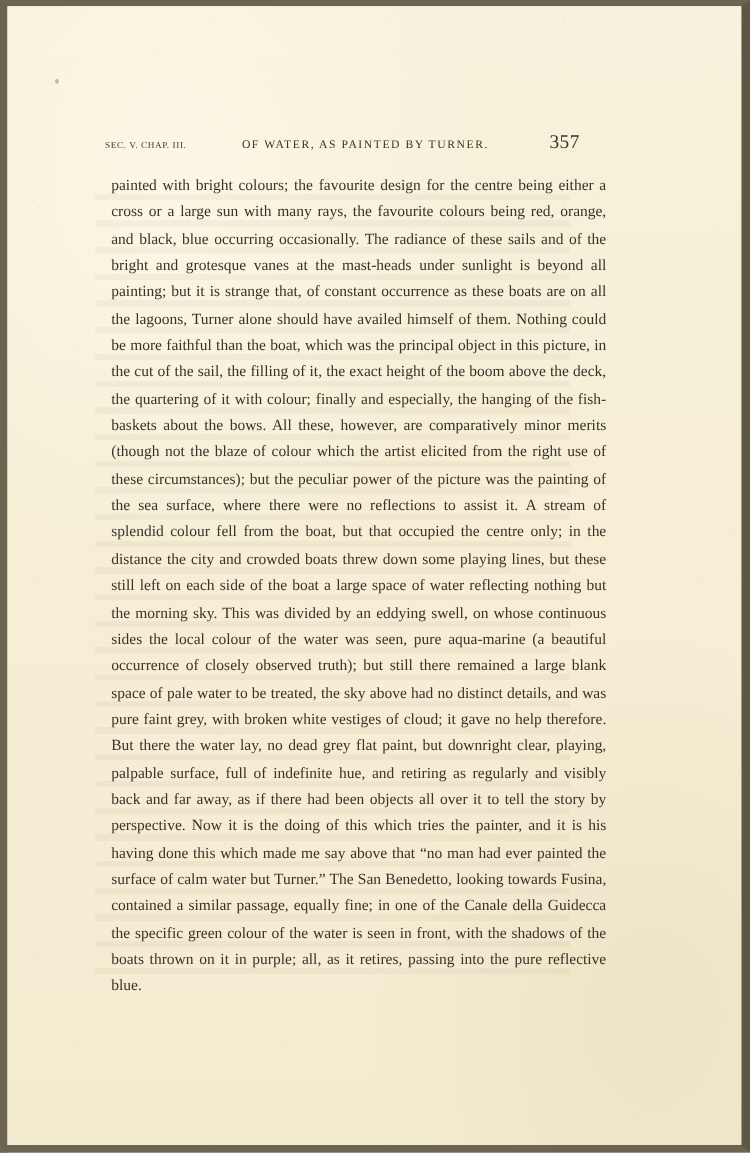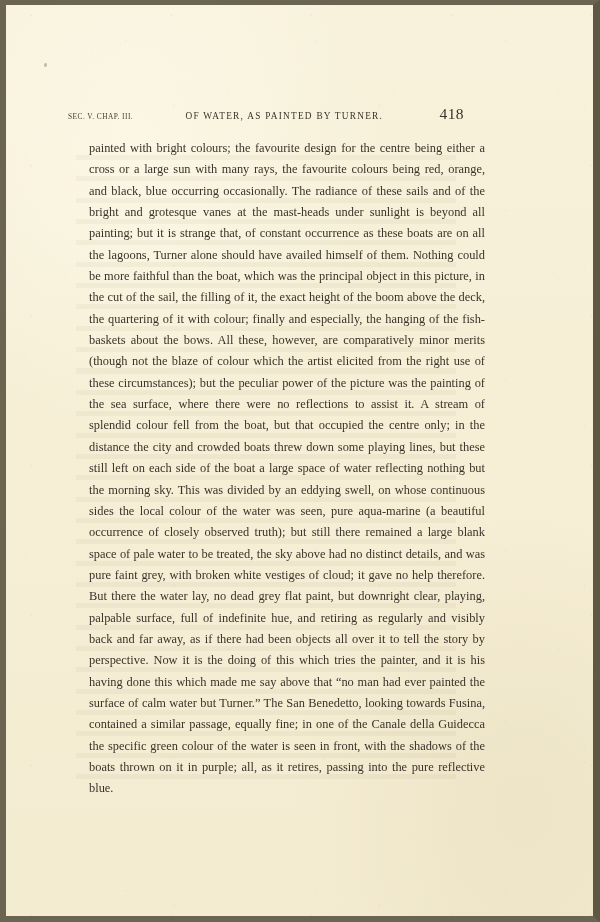--- a/index.html
+++ b/index.html
@@ -92,20 +92,21 @@
   }
 
   .head-section {
     font-size: 7.4px;
     letter-spacing: 0.45px;
     font-variant: small-caps;
     text-transform: uppercase;
     white-space: nowrap;
     color: #453c31;
     flex: 0 0 auto;
+    margin-left: 16px;
   }
 
   .head-title {
     flex: 1 1 auto;
     text-align: center;
     font-size: 9.3px;
     letter-spacing: 1.25px;
     text-transform: uppercase;
     white-space: nowrap;
     color: #3b332a;
@@ -165,21 +166,21 @@
   <div class="page">
     <div class="grain"></div>
     <div class="speck"></div>
     <div class="bleed"></div>
 
     <div class="content">
 
       <div class="running-head">
         <span class="head-section">SEC. V. CHAP. III.</span>
         <span class="head-title">OF WATER, AS PAINTED BY TURNER.</span>
-        <span class="head-folio">418</span>
+        <span class="head-folio">357</span>
       </div>
 
       <div class="body-text">
         <p>painted with bright colours; the favourite design for the centre being either a cross or a large sun with many rays, the favourite colours being red, orange, and black, blue occurring occasionally. The radiance of these sails and of the bright and grotesque vanes at the mast-heads under sunlight is beyond all painting; but it is strange that, of constant occurrence as these boats are on all the lagoons, Turner alone should have availed himself of them. Nothing could be more faithful than the boat, which was the principal object in this picture, in the cut of the sail, the filling of it, the exact height of the boom above the deck, the quartering of it with colour; finally and especially, the hanging of the fish-baskets about the bows. All these, however, are comparatively minor merits (though not the blaze of colour which the artist elicited from the right use of these circumstances); but the peculiar power of the picture was the painting of the sea surface, where there were no reflections to assist it. A stream of splendid colour fell from the boat, but that occupied the centre only; in the distance the city and crowded boats threw down some playing lines, but these still left on each side of the boat a large space of water reflecting nothing but the morning sky. This was divided by an eddying swell, on whose continuous sides the local colour of the water was seen, pure aqua-marine (a beautiful occurrence of closely observed truth); but still there remained a large blank space of pale water to be treated, the sky above had no distinct details, and was pure faint grey, with broken white vestiges of cloud; it gave no help therefore. But there the water lay, no dead grey flat paint, but downright clear, playing, palpable surface, full of indefinite hue, and retiring as regularly and visibly back and far away, as if there had been objects all over it to tell the story by perspective. Now it is the doing of this which tries the painter, and it is his having done this which made me say above that “no man had ever painted the surface of calm water but Turner.” The San Benedetto, looking towards Fusina, contained a similar passage, equally fine; in one of the Canale della Guidecca the specific green colour of the water is seen in front, with the shadows of the boats thrown on it in purple; all, as it retires, passing into the pure reflective blue.</p>
       </div>
 
     </div>
   </div>
 </div>
 

